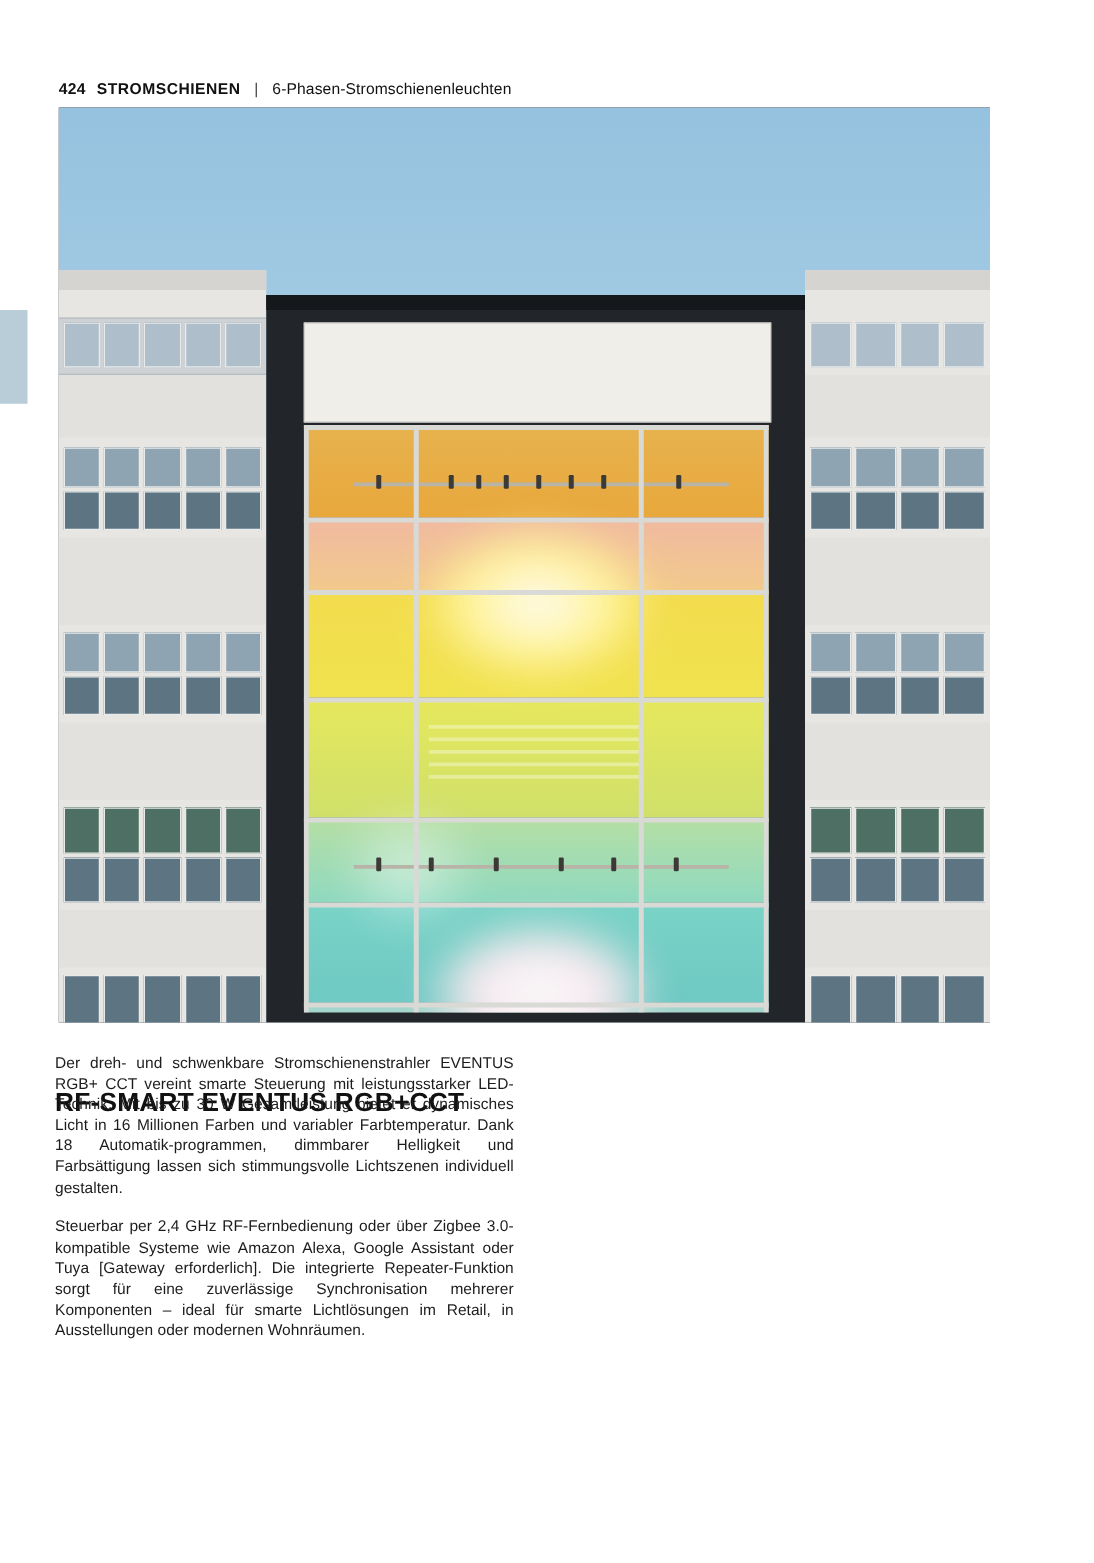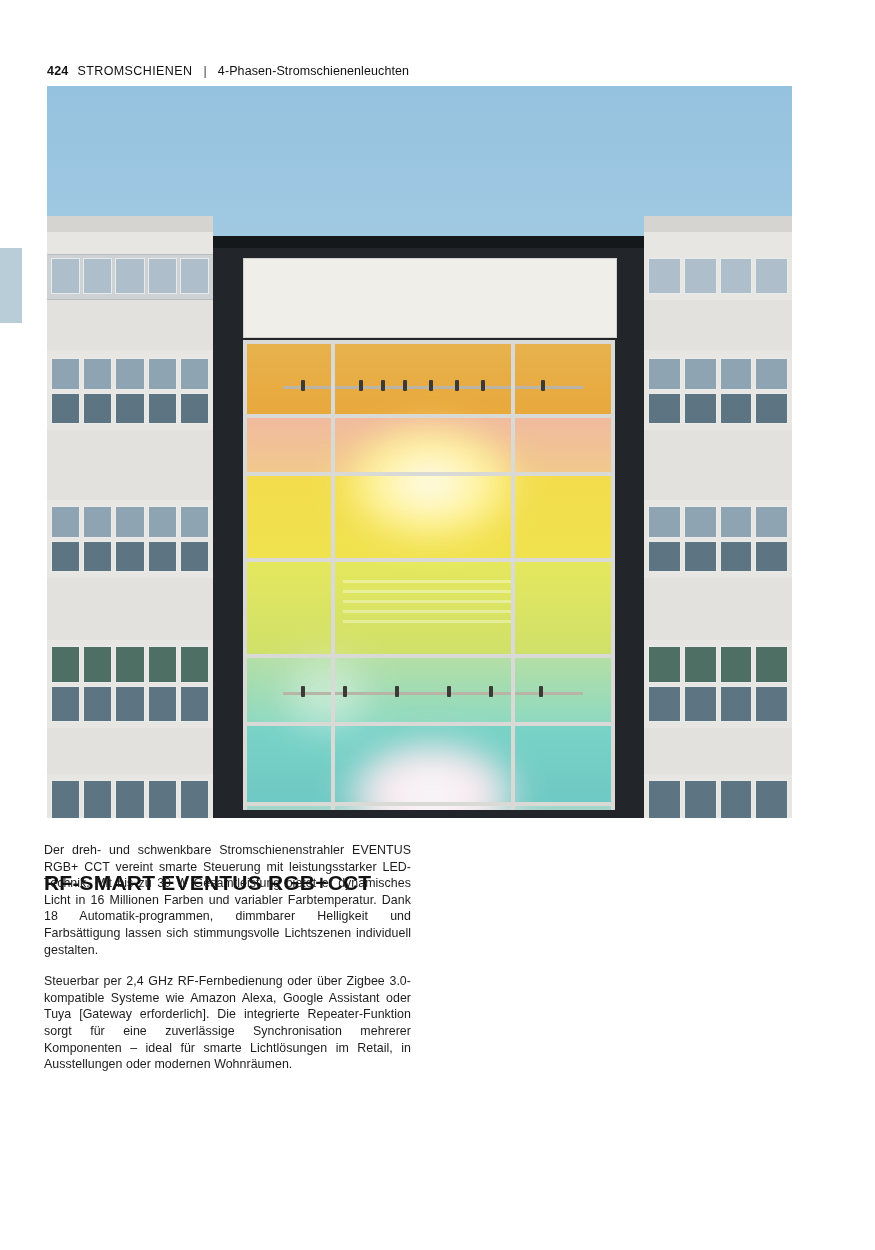--- a/index.html
+++ b/index.html
@@ -32,21 +32,21 @@
     font-size: 12.5px;
     letter-spacing: 0.2px;
     margin-top: 32px;
   }
   .header .page-num {
     font-weight: bold;
     font-size: 12.5px;
     color: #111;
   }
   .header .section {
-    font-weight: normal;
+    font-weight: bold;
     font-size: 12.5px;
     color: #111;
     letter-spacing: 0.4px;
   }
   .header .sep {
     color: #444;
     font-size: 12.5px;
     margin: 0 2px;
   }
   .header .subsection {
@@ -230,21 +230,21 @@
 </style>
 </head>
 <body>
 
 <div class="page">
 
   <div class="header">
     <span class="page-num">424</span>
     <span class="section">STROMSCHIENEN</span>
     <span class="sep">|</span>
-    <span class="subsection">4-Phasen-Stromschienenleuchten</span>
+    <span class="subsection">6-Phasen-Stromschienenleuchten</span>
   </div>
 
   <div class="side-tab"></div>
 
   <div class="photo">
     <div class="sky"></div>
 
     <div class="wing left"></div>
     <div class="wing-roof left"></div>
     <div class="wing-band" style="left:0;width:166px;top:168px;height:44px;"></div>

